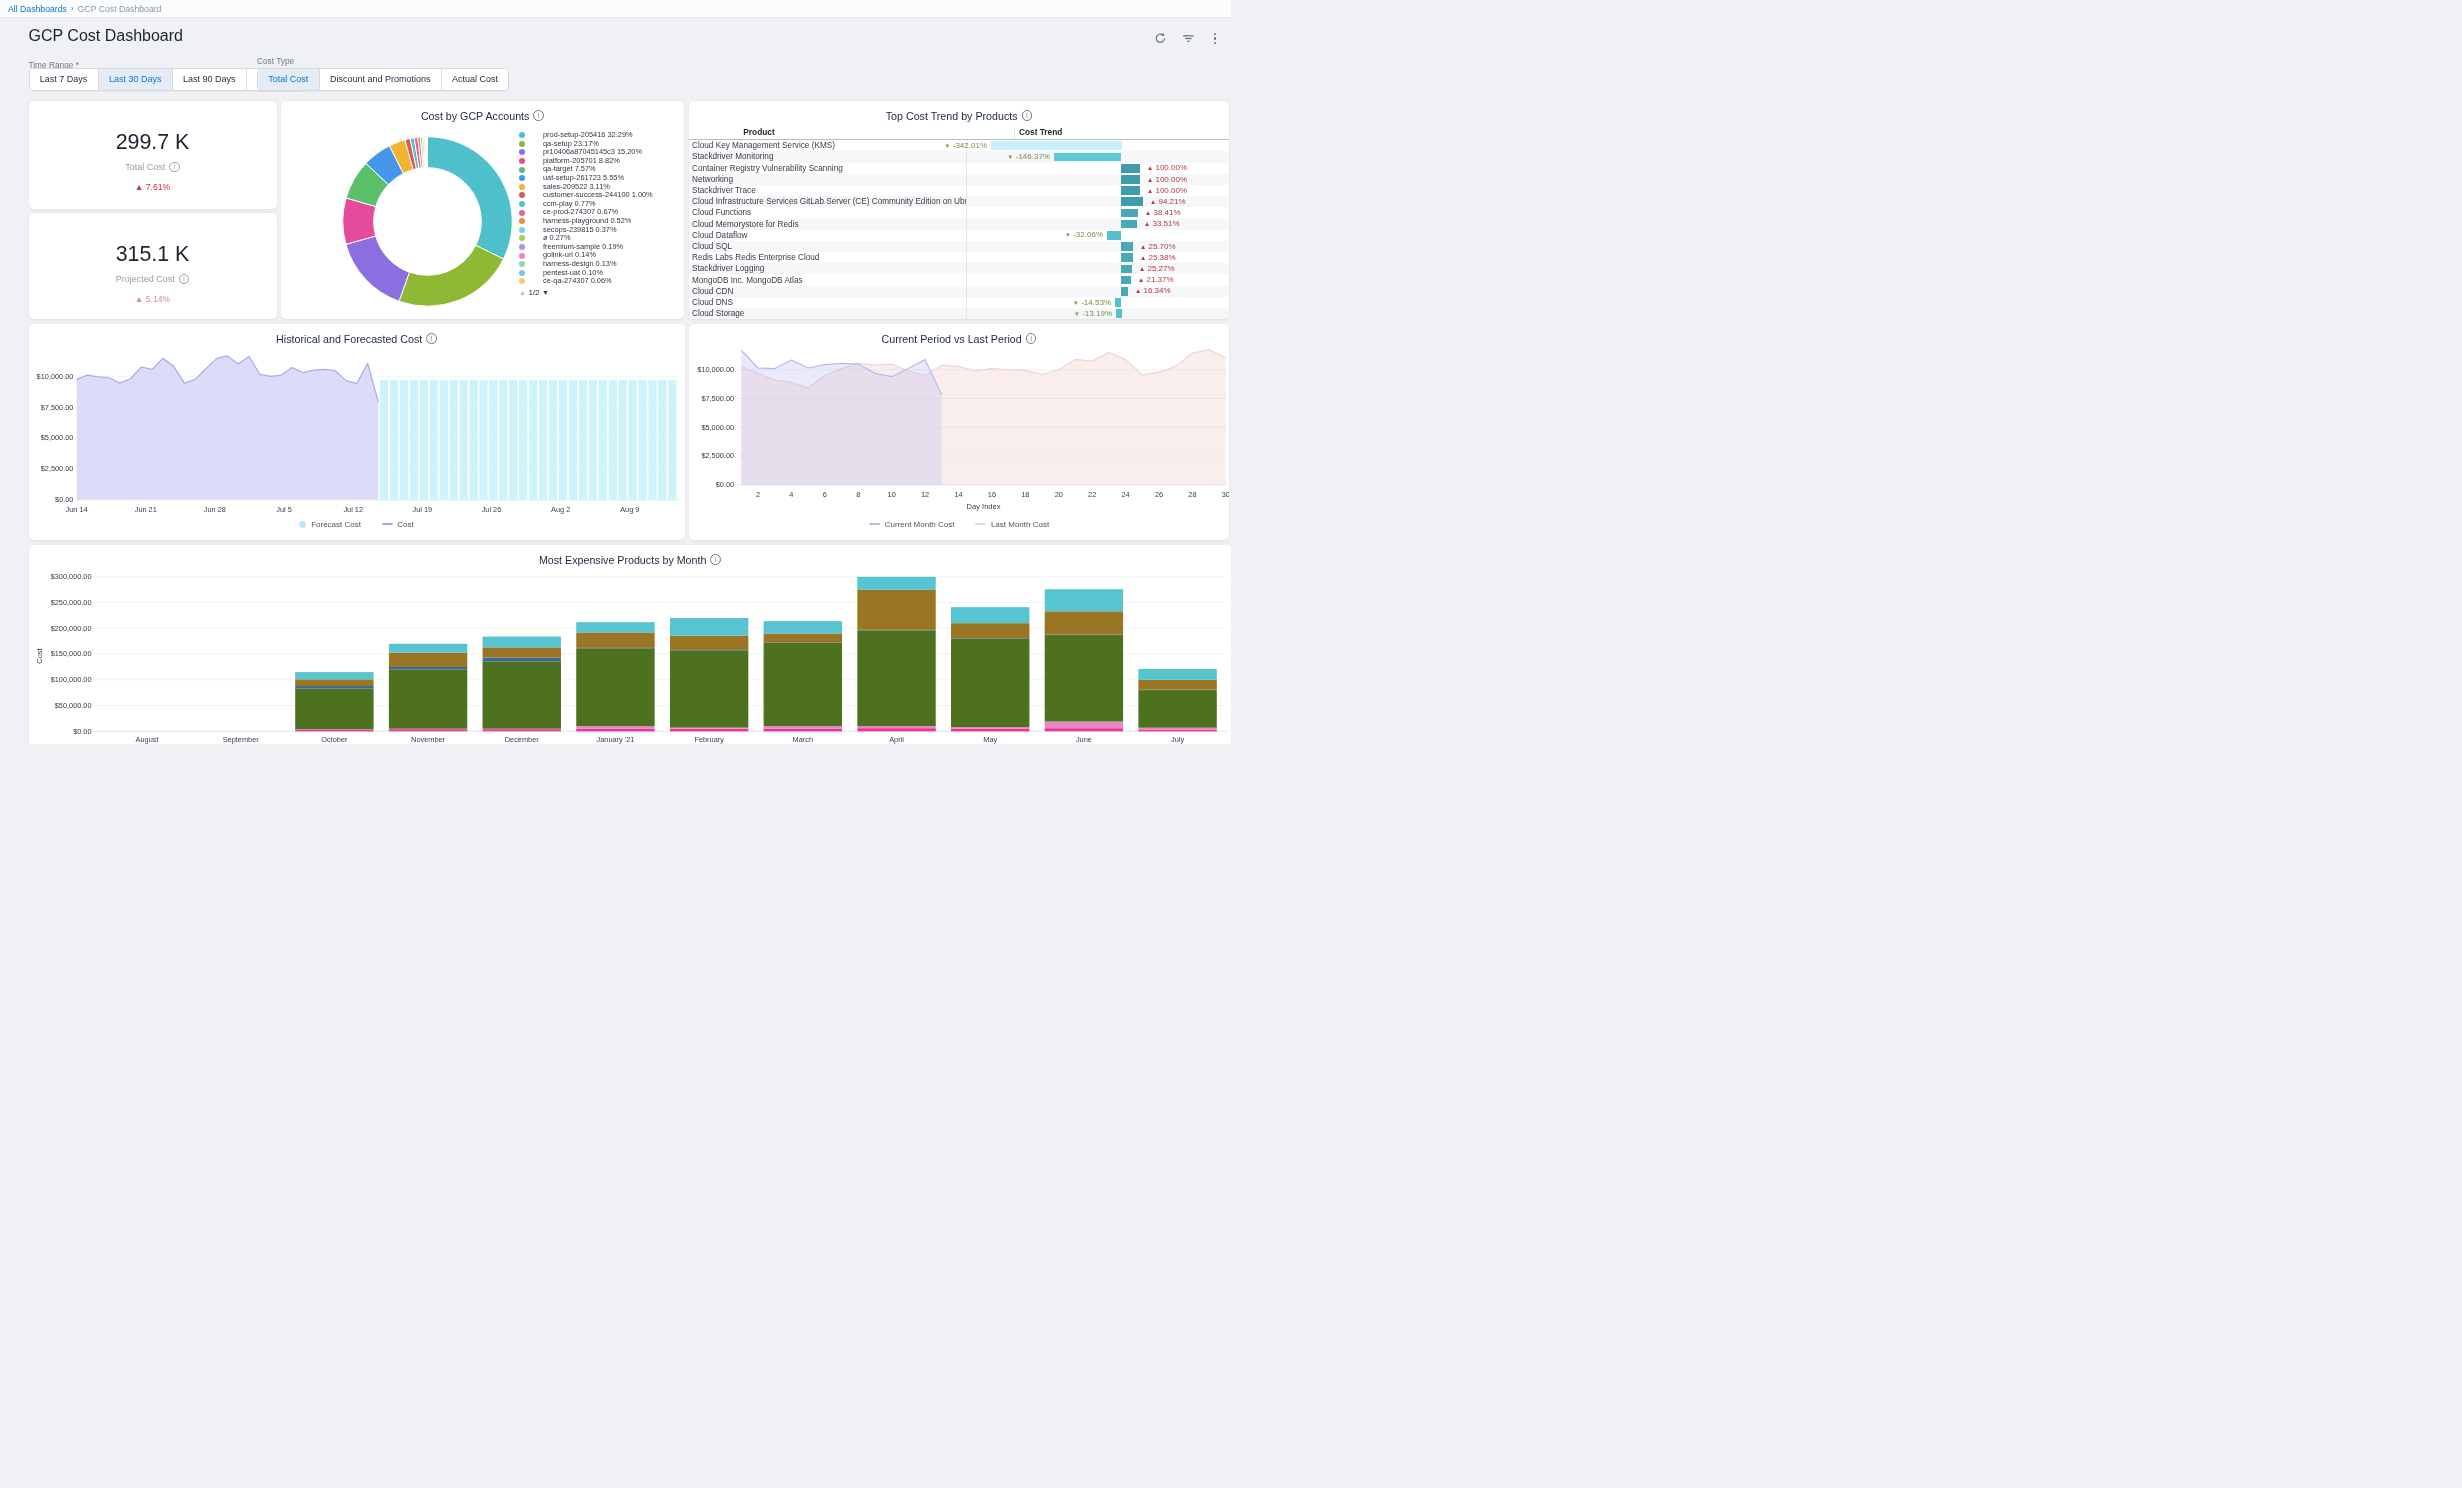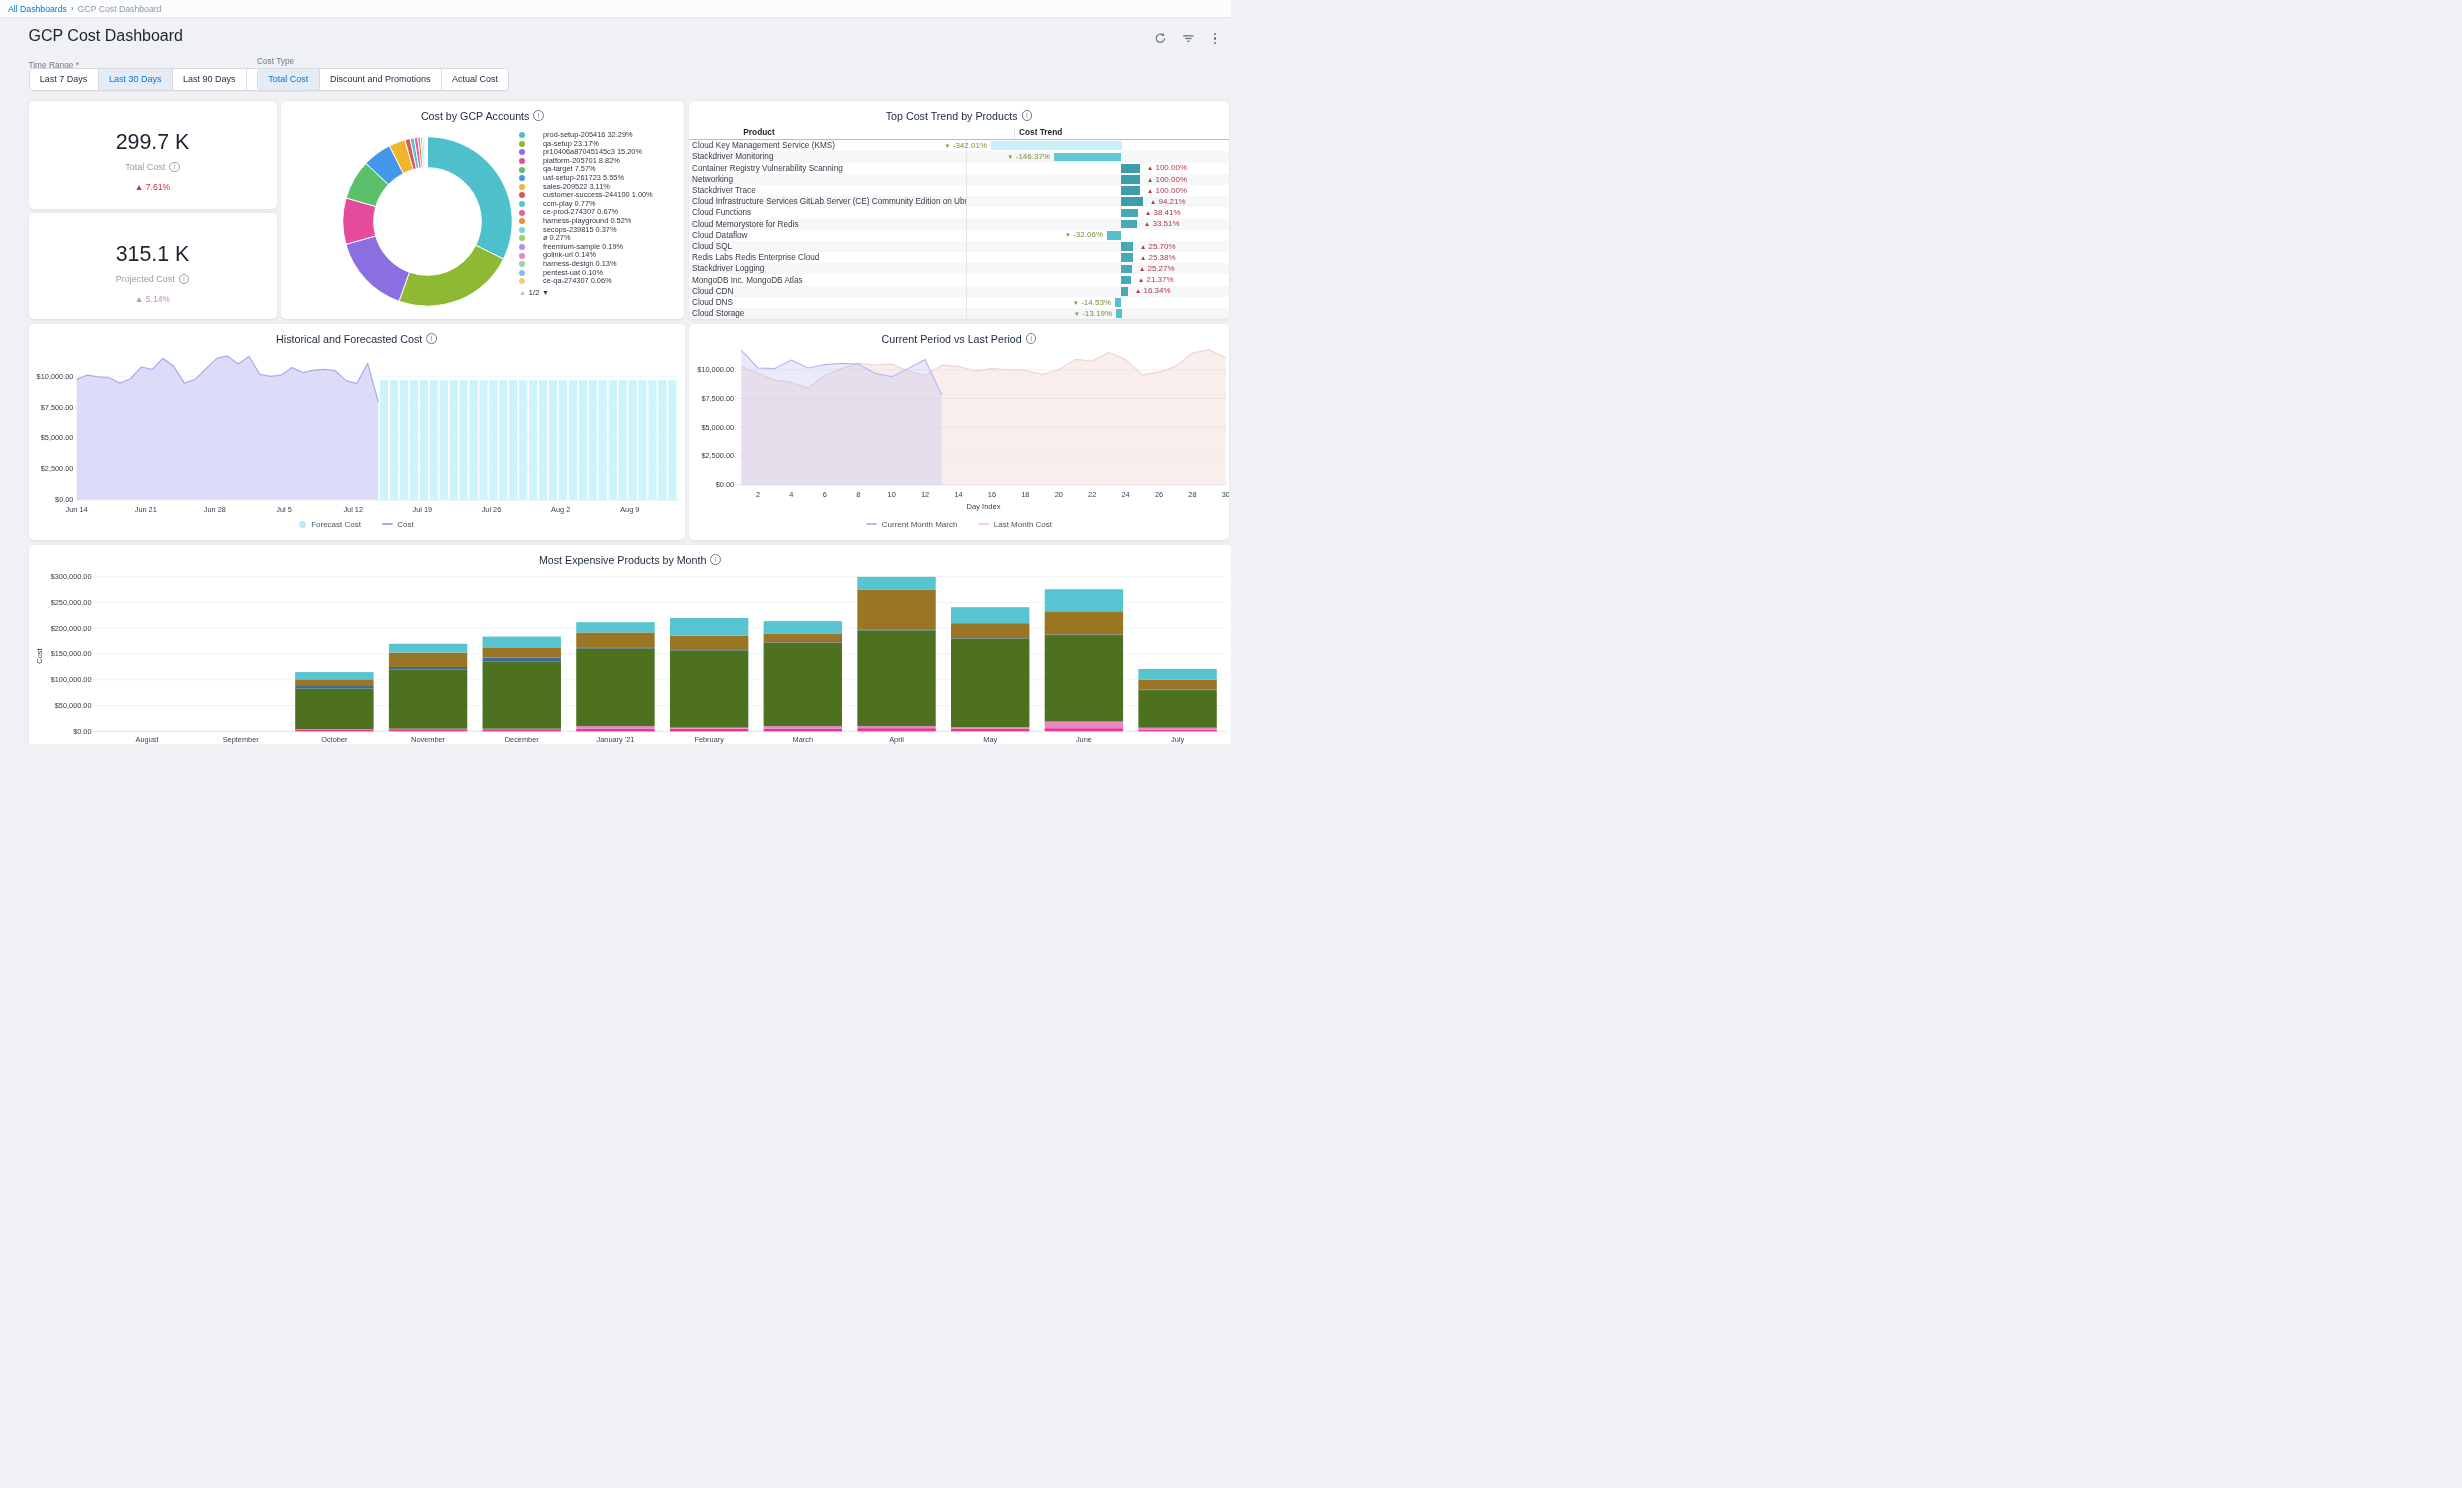--- a/index.html
+++ b/index.html
@@ -464,21 +464,21 @@
         <text x="466.9655172413793" y="218" text-anchor="middle" class="tick">20</text>
         <text x="509.17241379310343" y="218" text-anchor="middle" class="tick">22</text>
         <text x="551.3793103448276" y="218" text-anchor="middle" class="tick">24</text>
         <text x="593.5862068965517" y="218" text-anchor="middle" class="tick">26</text>
         <text x="635.7931034482758" y="218" text-anchor="middle" class="tick">28</text>
         <text x="678" y="218" text-anchor="middle" class="tick">30</text>
         <text x="372" y="234" text-anchor="middle" class="axis-t">Day Index</text>
       </svg>
     </div>
   <div class="chart-legend" style="top:196px;">
-    <span><span class="lg-dash" style="background:#b4b9ef;"></span><span>Current Month March</span></span>
+    <span><span class="lg-dash" style="background:#b4b9ef;"></span><span>Current Month Cost</span></span>
     <span><span class="lg-dash" style="background:#f0d5d1;"></span><span>Last Month Cost</span></span>
   </div>
 </div>
 
 <div class="card" style="left:28.5px;top:545px;width:1203px;height:230px;overflow:hidden;">
   <div class="card-title">
     <span>Most Expensive Products by Month</span>
     <span class="info"></span>
   </div>
   <div id="monthly-chart" style="position:absolute;left:0;top:0;width:1203px;height:230px;">

